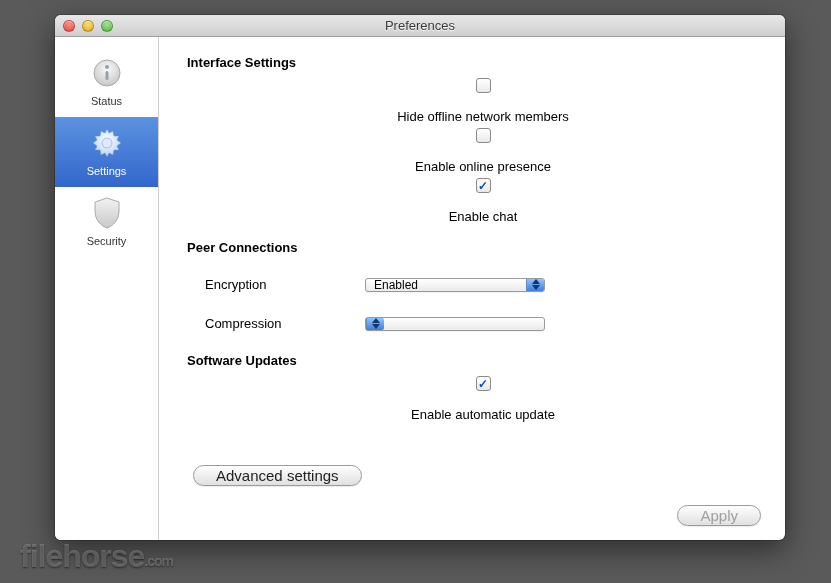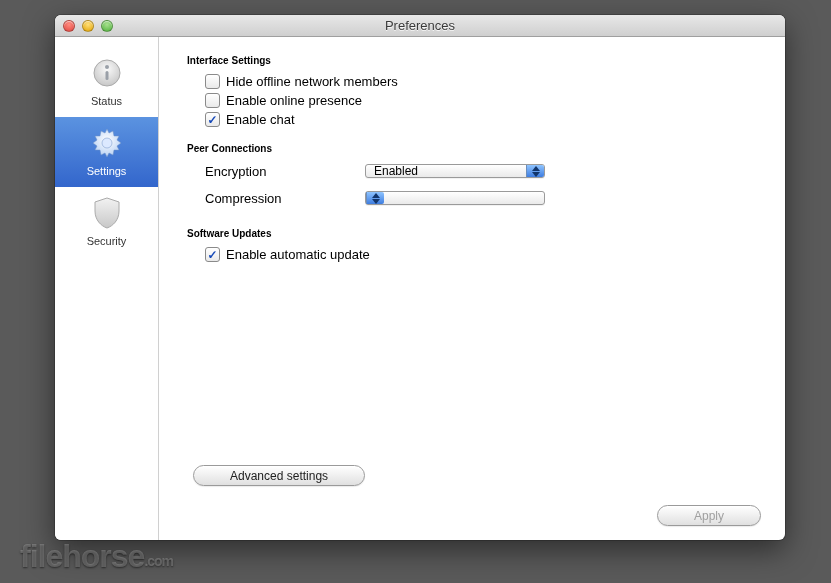--- a/index.html
+++ b/index.html
@@ -86,49 +86,50 @@
   }
   .content {
     flex: 1;
     padding: 18px 24px 14px 28px;
     position: relative;
     display: flex;
     flex-direction: column;
   }
   .section-head {
     font-weight: bold;
-    font-size: 10px;
+    font-size: 13px;
     color: #000;
     margin-bottom: 6px;
   }
   .section-head.mt { margin-top: 14px; }
   .checkbox-row {
     display: flex;
-    align-items: flex-end;
-    gap: 6px;
+    align-items: center;
+    gap: 16px;
     margin: 2px 0 2px 18px;
+    flex-direction: column;
   }
   .checkbox {
     width: 15px; height: 15px;
     border: 1px solid #8a8a8a;
     border-radius: 3px;
     background: linear-gradient(to bottom, #fff, #e9e9e9);
     display: flex; align-items: center; justify-content: center;
     cursor: pointer;
   }
   .checkbox.checked::after {
     content: "✓";
     font-size: 12px;
     font-weight: bold;
     color: #1548b8;
   }
   .form-row {
     display: flex;
-    align-items: flex-start;
-    margin: 4px 0 8px 18px;
+    align-items: center;
+    margin: 16px 0 8px 18px;
   }
   .form-label {
     width: 160px;
     color: #000;
   }
   .aqua-select {
     width: 180px;
     height: 14px;
     display: flex;
     align-items: center;
@@ -157,23 +158,23 @@
     align-items: center;
     justify-content: center;
     gap: 1px;
   }
   .sel-arrows svg { display: block; }
   .aqua-button {
     height: 21px;
     background: linear-gradient(to bottom, #ffffff, #e0e0e0);
     border: 1px solid #9a9a9a;
     border-radius: 11px;
-    font-size: 12px;
+    font-size: 15px;
     color: #222;
-    padding: 0 36px;
+    padding: 0 22px;
     cursor: pointer;
     box-shadow: inset 0 1px 0 #fff, 0 1px 1px rgba(0,0,0,0.08);
   }
   .aqua-button.disabled {
     color: #a0a0a0;
     cursor: default;
   }
   .advanced-wrap {
     margin-top: auto;
     margin-bottom: 40px;

